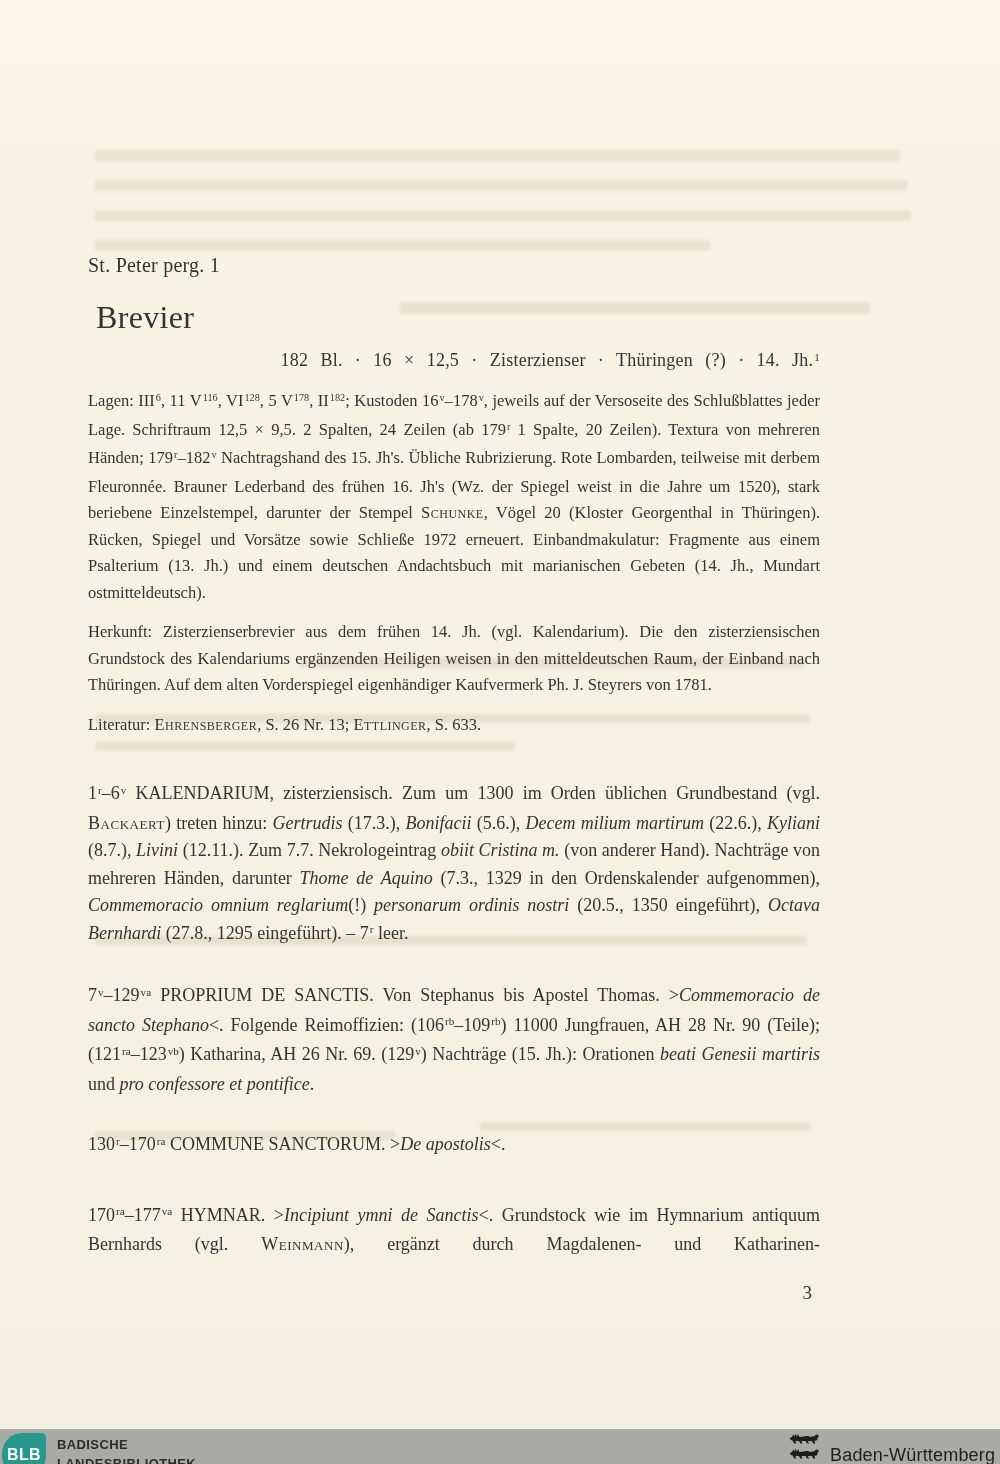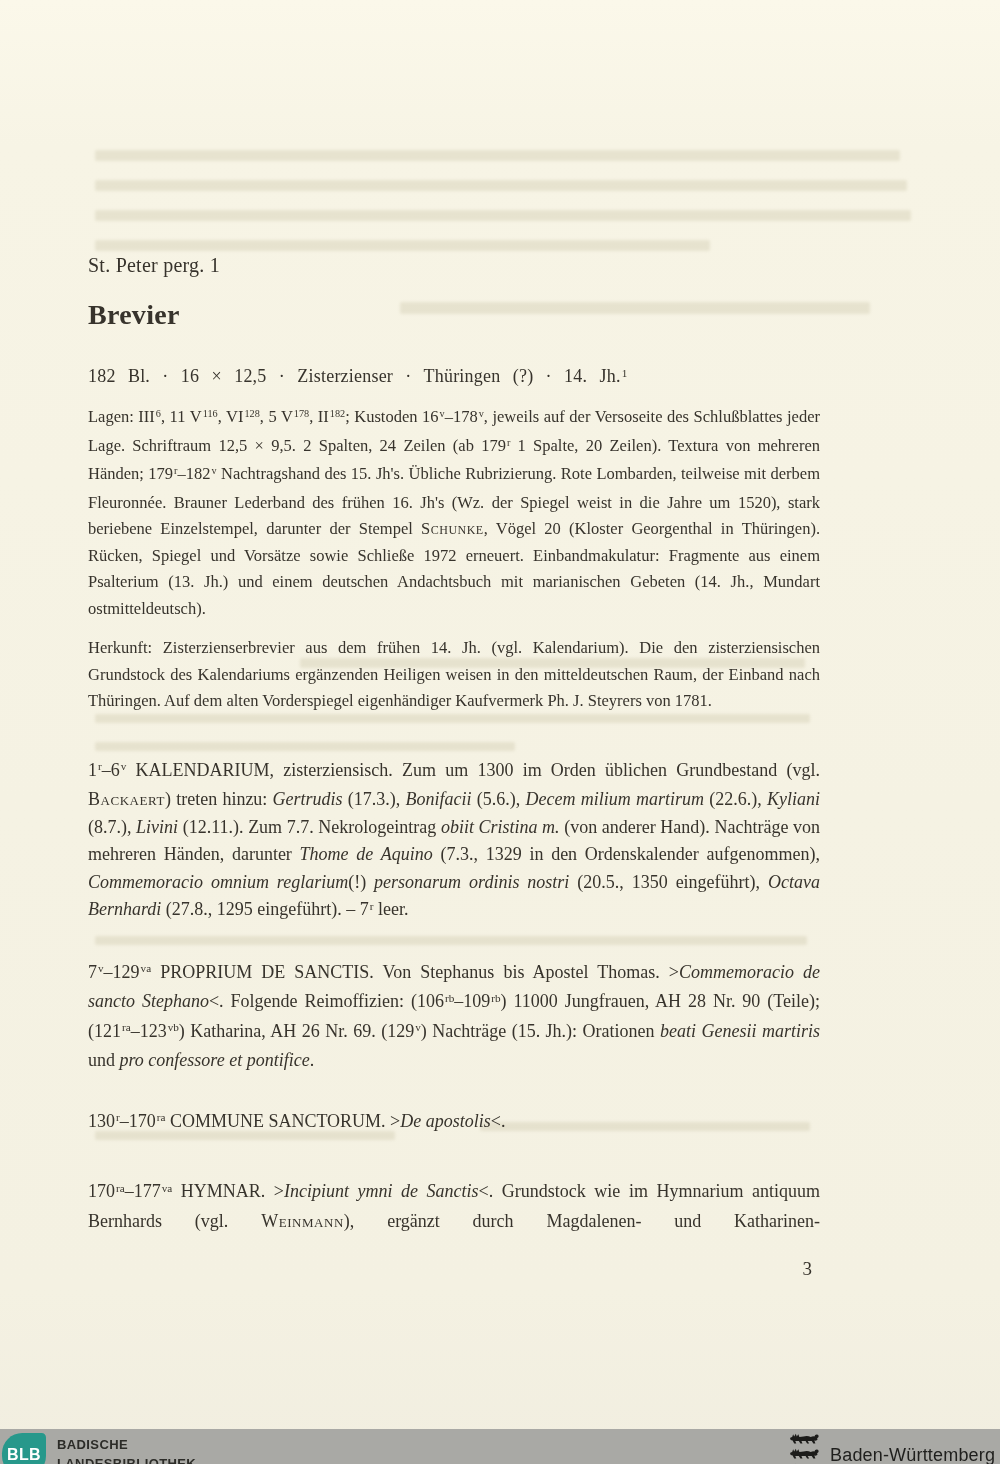--- a/index.html
+++ b/index.html
@@ -8,22 +8,22 @@
     background:linear-gradient(180deg,#fbf8ea 0%,#f7f4e5 10%,#f5f2e3 55%,#f4f1e2 88%,#f1eee0 100%);
     font-family:"Liberation Serif", serif;
     color:#37332c;
   }
   .scan-page{position:absolute;inset:0;}
   
   .bleed{position:absolute;background:#cbc5a8;opacity:.35;filter:blur(1.6px);border-radius:2px;}
   
   .text-column{position:absolute;left:88px;top:4px;width:732px;}
   .shelfmark{margin:250px 0 0;font-size:20px;letter-spacing:.012em;}
-  .title{margin:22px 0 0;font-size:28px;font-weight:bold;letter-spacing:.01em;}
-  .desc-line{margin:35px 0 0;font-size:18px;word-spacing:.42em;letter-spacing:.012em;}
+  .title{margin:22px 8px 0;font-size:32px;font-weight:normal;letter-spacing:.01em;}
+  .desc-line{margin:14px 0 0;font-size:18px;word-spacing:.42em;letter-spacing:.012em;text-align:right;}
   .meta{margin:17px 0 0;font-size:16.5px;line-height:26.5px;text-align:justify;}
   .meta.follow{margin-top:13px;}
   .content{font-size:18px;line-height:27.5px;text-align:justify;margin:0;}
   .m-kal{margin-top:42px;}
   .m-pro{margin-top:33px;}
   .m-com{margin-top:33px;}
   .m-hym{margin-top:41px;}
   .justify-last{text-align-last:justify;}
   .page-number{margin-top:23px;text-align:right;padding-right:8px;font-size:19px;}
   
@@ -70,20 +70,21 @@
     <div class="bleed" style="left:95px;top:1131px;width:300px;height:9px;"></div>
   </div>
 
   <main class="text-column">
     <div class="shelfmark">St. Peter perg. 1</div>
     <h1 class="title">Brevier</h1>
     <p class="desc-line"><span>182 Bl. · 16 × 12,5 · Zisterzienser · Thüringen (?) · 14. Jh.</span><span class="run-sup">1</span></p>
 
     <p class="meta"><span>Lagen: III</span><span class="run-sup">6</span><span>, 11 V</span><span class="run-sup">116</span><span>, VI</span><span class="run-sup">128</span><span>, 5 V</span><span class="run-sup">178</span><span>, II</span><span class="run-sup">182</span><span>; Kustoden 16</span><span class="run-sup">v</span><span>–178</span><span class="run-sup">v</span><span>, jeweils auf der Versoseite des Schlußblattes jeder Lage. Schriftraum 12,5 × 9,5. 2 Spalten, 24 Zeilen (ab 179</span><span class="run-sup">r</span><span> 1 Spalte, 20 Zeilen). Textura von mehreren Händen; 179</span><span class="run-sup">r</span><span>–182</span><span class="run-sup">v</span><span> Nachtragshand des 15. Jh's. Übliche Rubrizierung. Rote Lombarden, teilweise mit derbem Fleuronnée. Brauner Lederband des frühen 16. Jh's (Wz. der Spiegel weist in die Jahre um 1520), stark beriebene Einzelstempel, darunter der Stempel </span><span class="run-sc">Schunke</span><span>, Vögel 20 (Kloster Georgenthal in Thüringen). Rücken, Spiegel und Vorsätze sowie Schließe 1972 erneuert. Einbandmakulatur: Fragmente aus einem Psalterium (13. Jh.) und einem deutschen Andachtsbuch mit marianischen Gebeten (14. Jh., Mundart ostmitteldeutsch).</span></p>
     <p class="meta follow"><span>Herkunft: Zisterzienserbrevier aus dem frühen 14. Jh. (vgl. Kalendarium). Die den zisterziensischen Grundstock des Kalendariums ergänzenden Heiligen weisen in den mitteldeutschen Raum, der Einband nach Thüringen. Auf dem alten Vorderspiegel eigenhändiger Kaufvermerk Ph. J. Steyrers von 1781.</span></p>
+    <p class="meta follow"><span>Literatur: </span><span class="run-sc">Ehrensberger</span><span>, S. 26 Nr. 13; </span><span class="run-sc">Ettlinger</span><span>, S. 633.</span></p>
 
     <p class="content m-kal"><span>1</span><span class="run-sup">r</span><span>–6</span><span class="run-sup">v</span><span> KALENDARIUM, zisterziensisch. Zum um 1300 im Orden üblichen Grundbestand (vgl. </span><span class="run-sc">Backaert</span><span>) treten hinzu: </span><span class="run-i">Gertrudis</span><span> (17.3.), </span><span class="run-i">Bonifacii</span><span> (5.6.), </span><span class="run-i">Decem milium martirum</span><span> (22.6.), </span><span class="run-i">Kyliani</span><span> (8.7.), </span><span class="run-i">Livini</span><span> (12.11.). Zum 7.7. Nekrologeintrag </span><span class="run-i">obiit Cristina m.</span><span> (von anderer Hand). Nachträge von mehreren Händen, darunter </span><span class="run-i">Thome de Aquino</span><span> (7.3., 1329 in den Ordenskalender aufgenommen), </span><span class="run-i">Commemoracio omnium reglarium</span><span>(!) </span><span class="run-i">personarum ordinis nostri</span><span> (20.5., 1350 eingeführt), </span><span class="run-i">Octava Bernhardi</span><span> (27.8., 1295 eingeführt). – 7</span><span class="run-sup">r</span><span> leer.</span></p>
     <p class="content m-pro"><span>7</span><span class="run-sup">v</span><span>–129</span><span class="run-sup">va</span><span> PROPRIUM DE SANCTIS. Von Stephanus bis Apostel Thomas. &gt;</span><span class="run-i">Commemoracio de sancto Stephano</span><span>&lt;. Folgende Reimoffizien: (106</span><span class="run-sup">rb</span><span>–109</span><span class="run-sup">rb</span><span>) 11000 Jungfrauen, AH 28 Nr. 90 (Teile); (121</span><span class="run-sup">ra</span><span>–123</span><span class="run-sup">vb</span><span>) Katharina, AH 26 Nr. 69. (129</span><span class="run-sup">v</span><span>) Nachträge (15. Jh.): Orationen </span><span class="run-i">beati Genesii martiris</span><span> und </span><span class="run-i">pro confessore et pontifice</span><span>.</span></p>
     <p class="content m-com"><span>130</span><span class="run-sup">r</span><span>–170</span><span class="run-sup">ra</span><span> COMMUNE SANCTORUM. &gt;</span><span class="run-i">De apostolis</span><span>&lt;.</span></p>
     <p class="content m-hym justify-last"><span>170</span><span class="run-sup">ra</span><span>–177</span><span class="run-sup">va</span><span> HYMNAR. &gt;</span><span class="run-i">Incipiunt ymni de Sanctis</span><span>&lt;. Grundstock wie im Hymnarium antiquum Bernhards (vgl. </span><span class="run-sc">Weinmann</span><span>), ergänzt durch Magdalenen- und Katharinen-</span></p>
 
     <div class="page-number">3</div>
   </main>
 
   <footer class="footer-bar">

